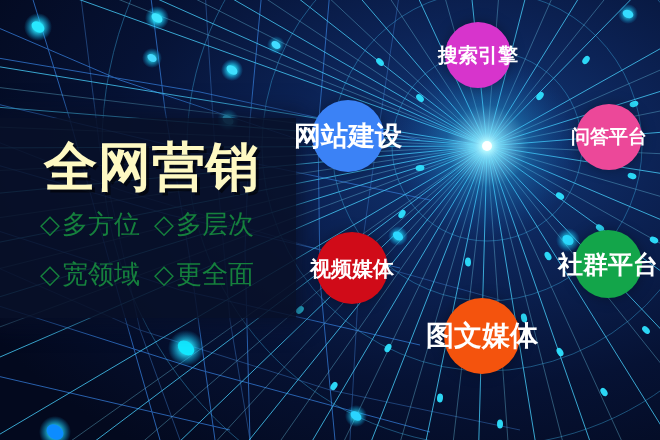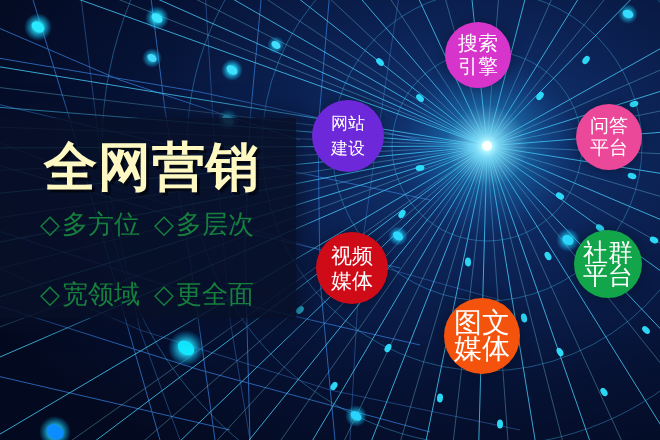--- a/index.html
+++ b/index.html
@@ -48,50 +48,50 @@
   .sub-line {
     position: absolute;
     left: 40px;
     font-size: 26px;
     line-height: 30px;
     color: #15803d;
     white-space: nowrap;
     letter-spacing: 0px;
   }
   .sub-line.l1 { top: 209px; }
-  .sub-line.l2 { top: 259px; margin-top: 20px; }
+  .sub-line.l2 { top: 259px; }
   .sub-line .dia {
     display: inline-block;
     margin-right: 2px;
   }
   .sub-line .gap {
     display: inline-block;
     width: 14px;
   }
 
   
   .bubble {
     position: absolute;
     border-radius: 50%;
     display: flex;
-    flex-direction: column;
+    flex-direction: row;
     align-items: center;
     justify-content: center;
     color: #ffffff;
-    font-weight: normal;
+    font-weight: bold;
     text-align: center;
     box-shadow: 0 0 14px rgba(0,0,0,0.35);
   }
   .bubble span {
     display: block;
     white-space: nowrap;
   }
 
   .b-search  { left: 445px; top:  22px; width: 66px; height: 66px; background: #d734cc; font-size: 20px; line-height: 23px; }
-  .b-site    { left: 312px; top: 100px; width: 72px; height: 72px; background: #6d28d9; font-size: 17px; line-height: 25px; }
+  .b-site    { left: 312px; top: 100px; width: 72px; height: 72px; background: #3b82f6; font-size: 27px; line-height: 25px; }
   .b-qa      { left: 576px; top: 104px; width: 66px; height: 66px; background: #ec4899; font-size: 19px; line-height: 22px; }
   .b-video   { left: 316px; top: 232px; width: 72px; height: 72px; background: #d00b18; font-size: 21px; line-height: 25px; }
   .b-group   { left: 574px; top: 230px; width: 68px; height: 68px; background: #13a54a; font-size: 25px; line-height: 23px; }
   .b-graphic { left: 444px; top: 298px; width: 76px; height: 76px; background: #f4530d; font-size: 28px; line-height: 26px; }
 </style>
 </head>
 <body>
 
 <div id="stage">
 

